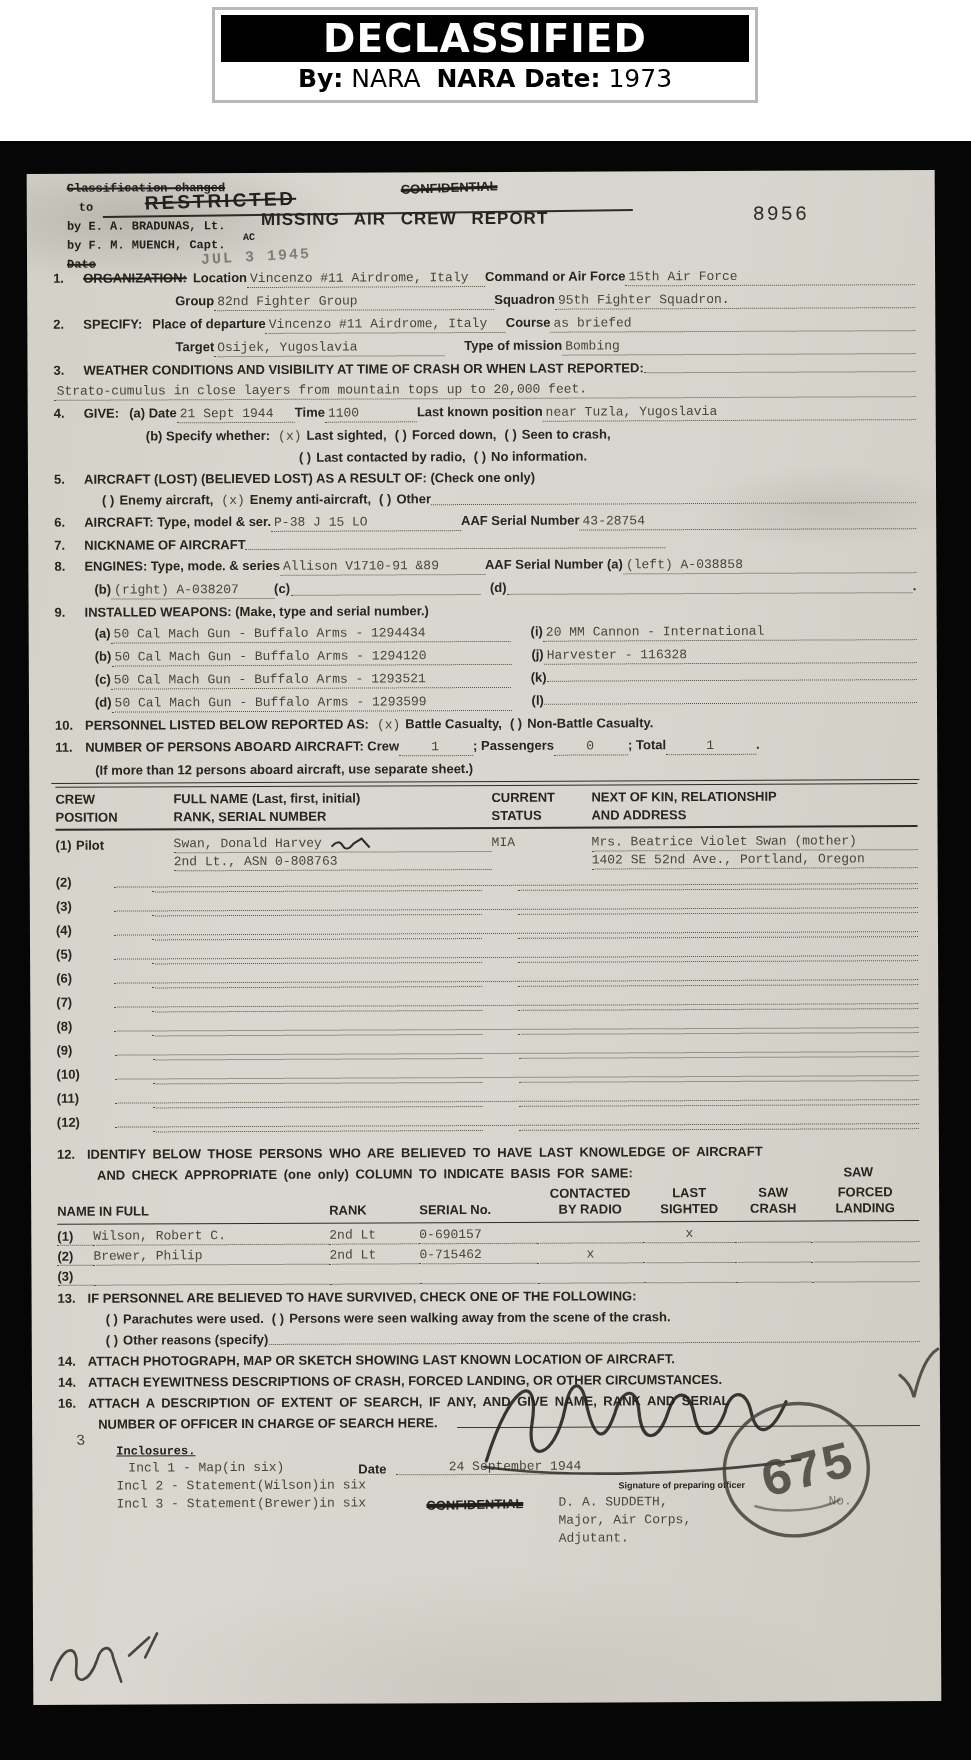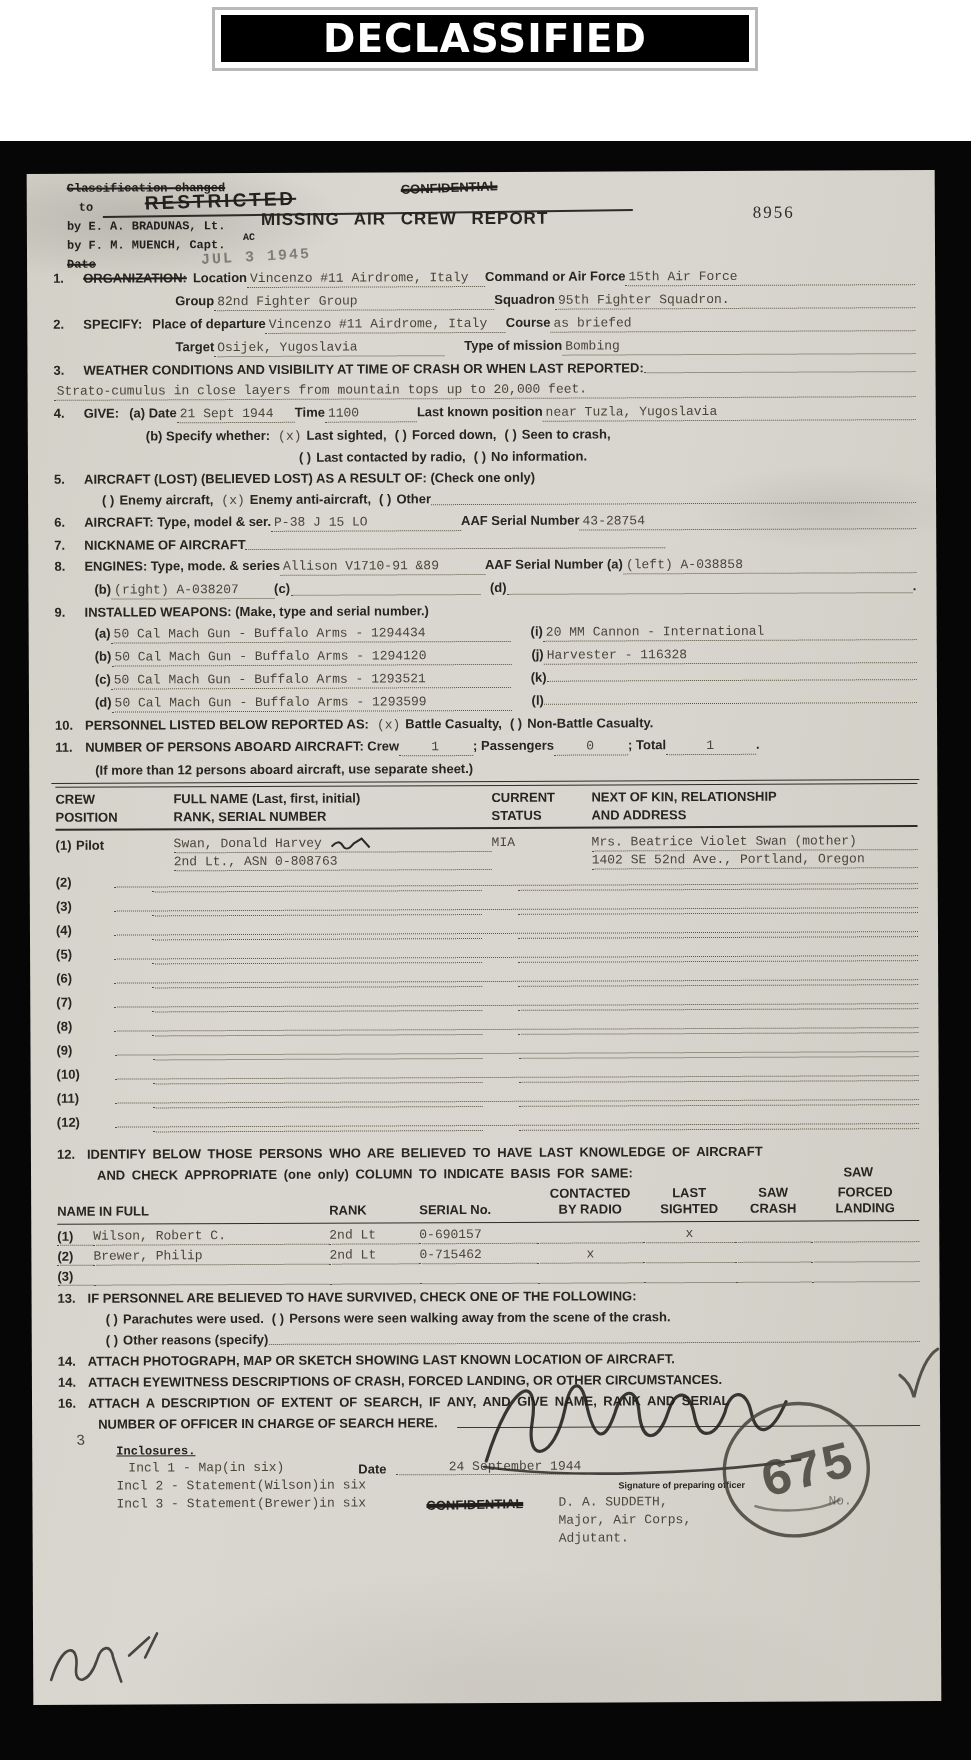--- a/index.html
+++ b/index.html
@@ -48,21 +48,21 @@
                 font-size:19px; letter-spacing:3px; color:#23221e; transform:rotate(-1.5deg); }
   .toline { left:50px; top:32px; width:530px; border-top:2px solid #2c2b26; transform:rotate(-0.5deg); }
   .conf-top { left:348px; top:0; transform:rotate(-2deg); text-decoration-thickness:3px; }
   .by1 { left:14px; top:38px; }
   .by2 { left:14px; top:57px; }
   .ac  { left:190px; top:51px; font-size:10px; }
   .dw  { left:14px; top:76px; }
   .datestamp { left:148px; top:68px; font-family:"Liberation Mono",monospace; font-weight:bold;
                font-size:15px; letter-spacing:2px; color:rgba(45,42,38,.5); transform:rotate(-3deg); }
   .ftitle { left:208px; top:29px; font-size:17px; letter-spacing:1px; word-spacing:9px; }
-  .fnum { left:700px; top:24px; font-family:Liberation Serif, serif; font-size:17px; color:#2e2d28; letter-spacing:2px; }
+  .fnum { left:700px; top:24px; font-family:Liberation Mono, monospace; font-size:20px; color:#2e2d28; letter-spacing:2px; }
 
   
   .cgrid { display:grid; grid-template-columns:118px 318px 100px 1fr; }
   .chead { border-bottom:2px solid #2c2b26; border-top:1.5px solid #2c2b26; position:relative;
            margin-top:8px; padding:2px 0 3px; }
   .chead::before { content:""; position:absolute; top:-5px; left:-4px; right:-2px; border-top:1.5px solid #2c2b26; }
   .chead .p { line-height:16px; }
   .crow1 { margin-top:5px; margin-bottom:2px; }
   .cl { display:block; border-bottom:1.3px dotted #56513e; height:18px; line-height:17px; white-space:nowrap; }
   .cl.noline { border-bottom:none; }
@@ -94,20 +94,26 @@
 
   .overlay { position:absolute; pointer-events:none; }
   svg path, svg ellipse { fill:none; }
 </style>
 </head>
 <body>
 
 <div class="banner-strip">
   <div class="banner">
     <div class="banner-title">DECLASSIFIED</div>
+    <div class="banner-line">
+      <b>By:</b>
+      <span>NARA</span>&nbsp;
+      <b>NARA Date:</b>
+      <span>1973</span>
+    </div>
   </div>
 </div>
 
 <div class="paper">
 
   <div class="stamps">
     <span class="tb struck cls">Classification changed</span>
     <span class="p struck conf-top">CONFIDENTIAL</span>
     <span class="tb to">to</span>
     <span class="restricted struck">RESTRICTED</span>

